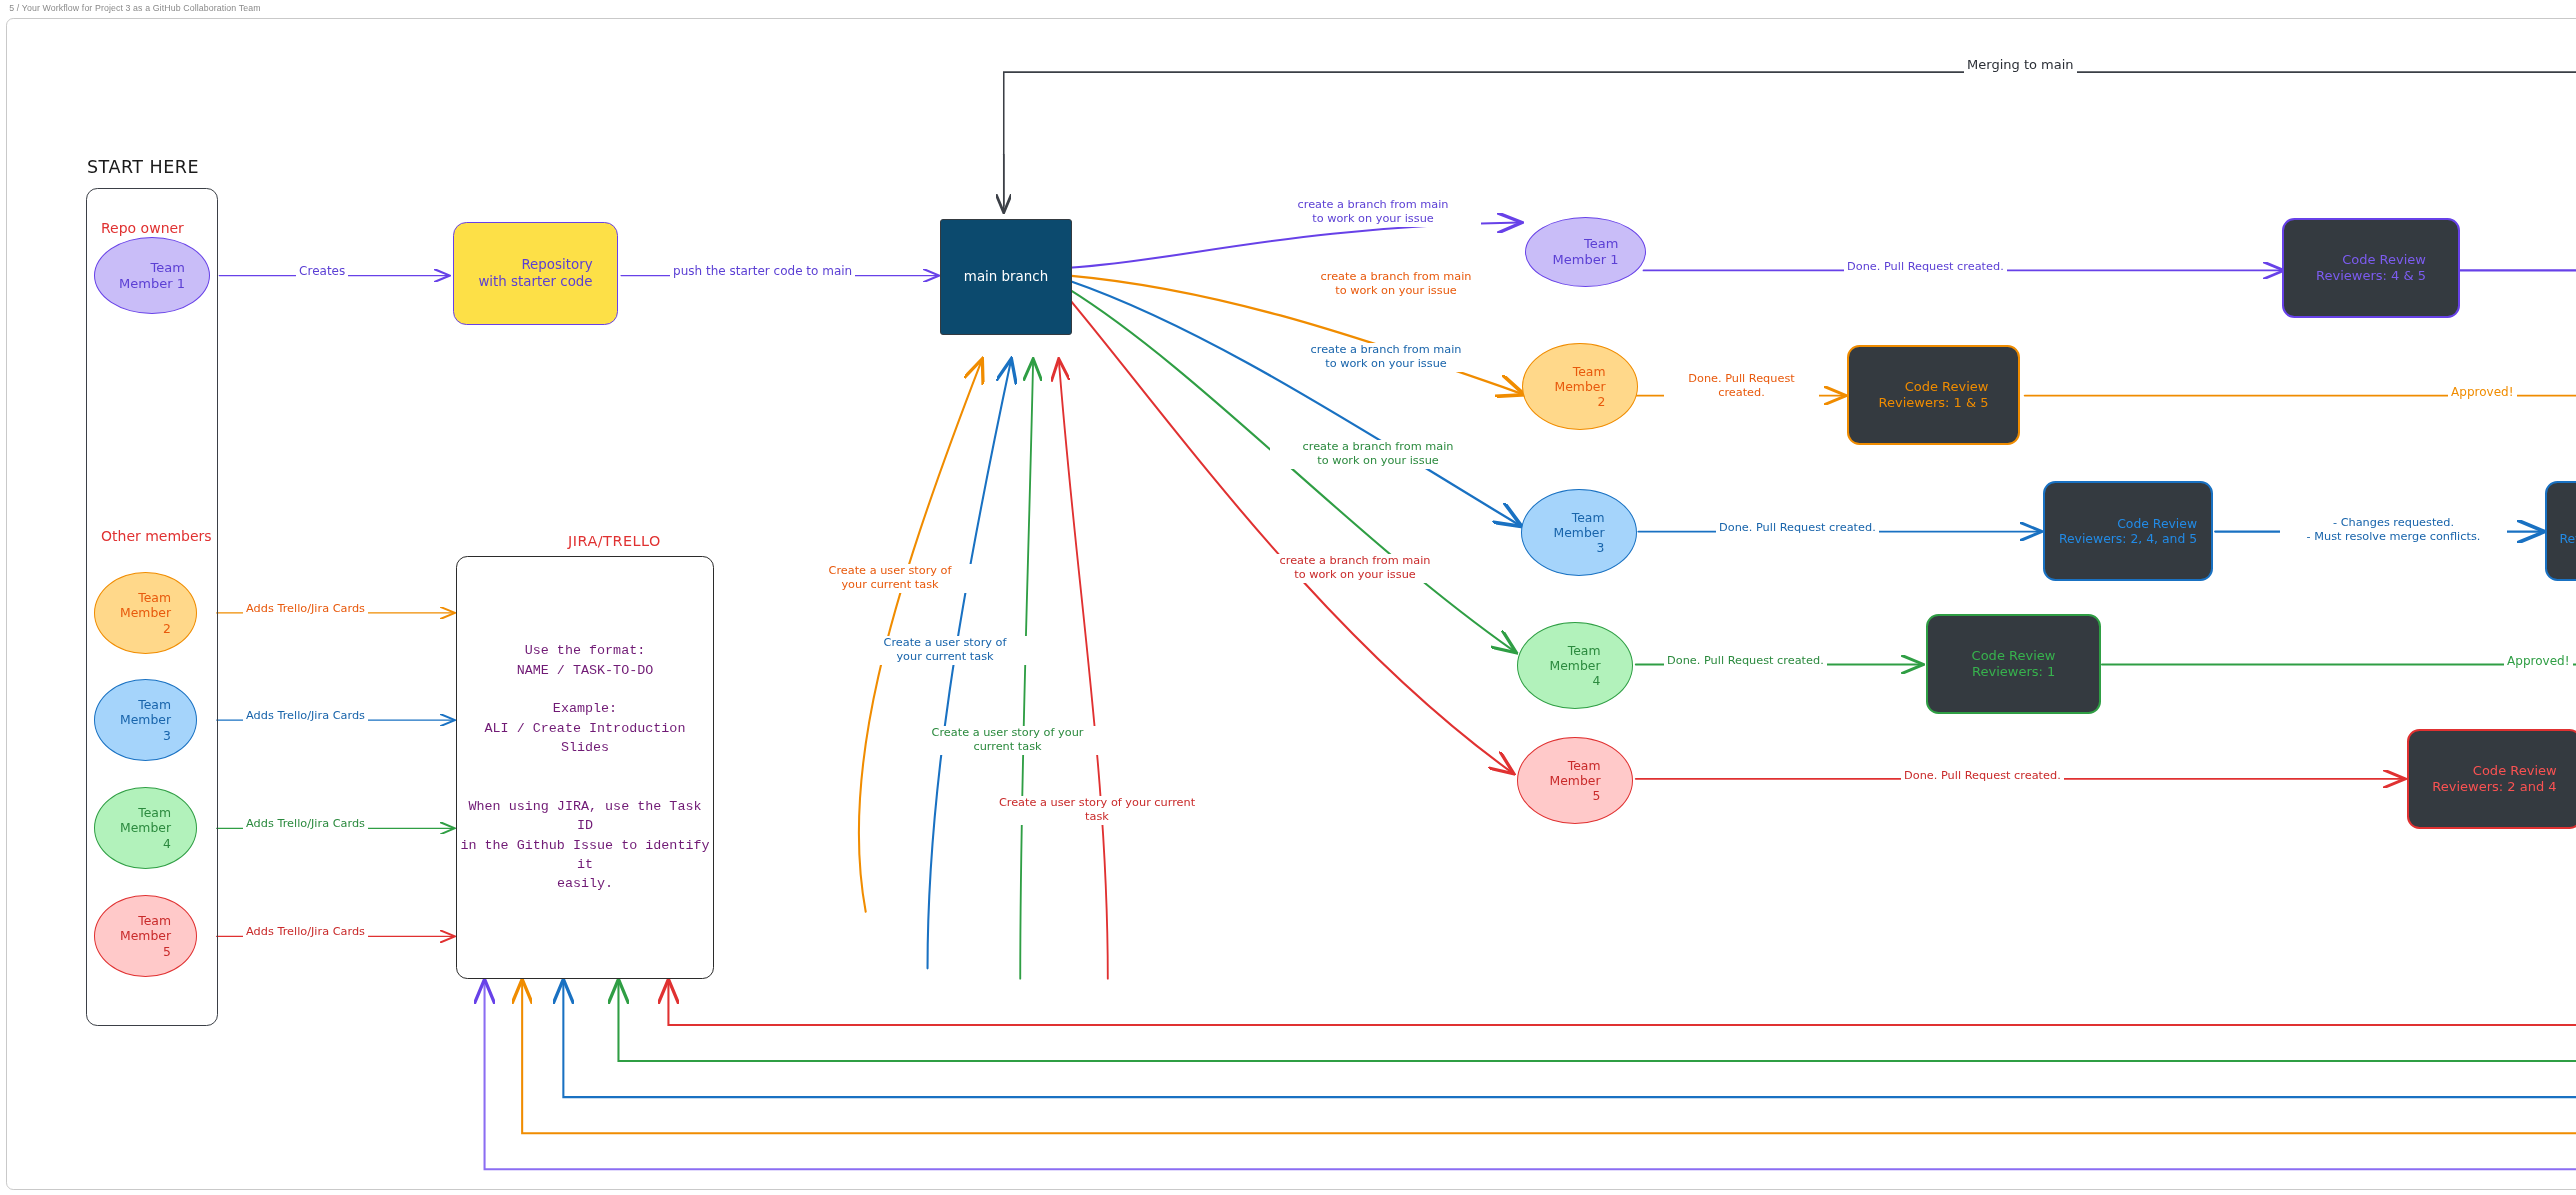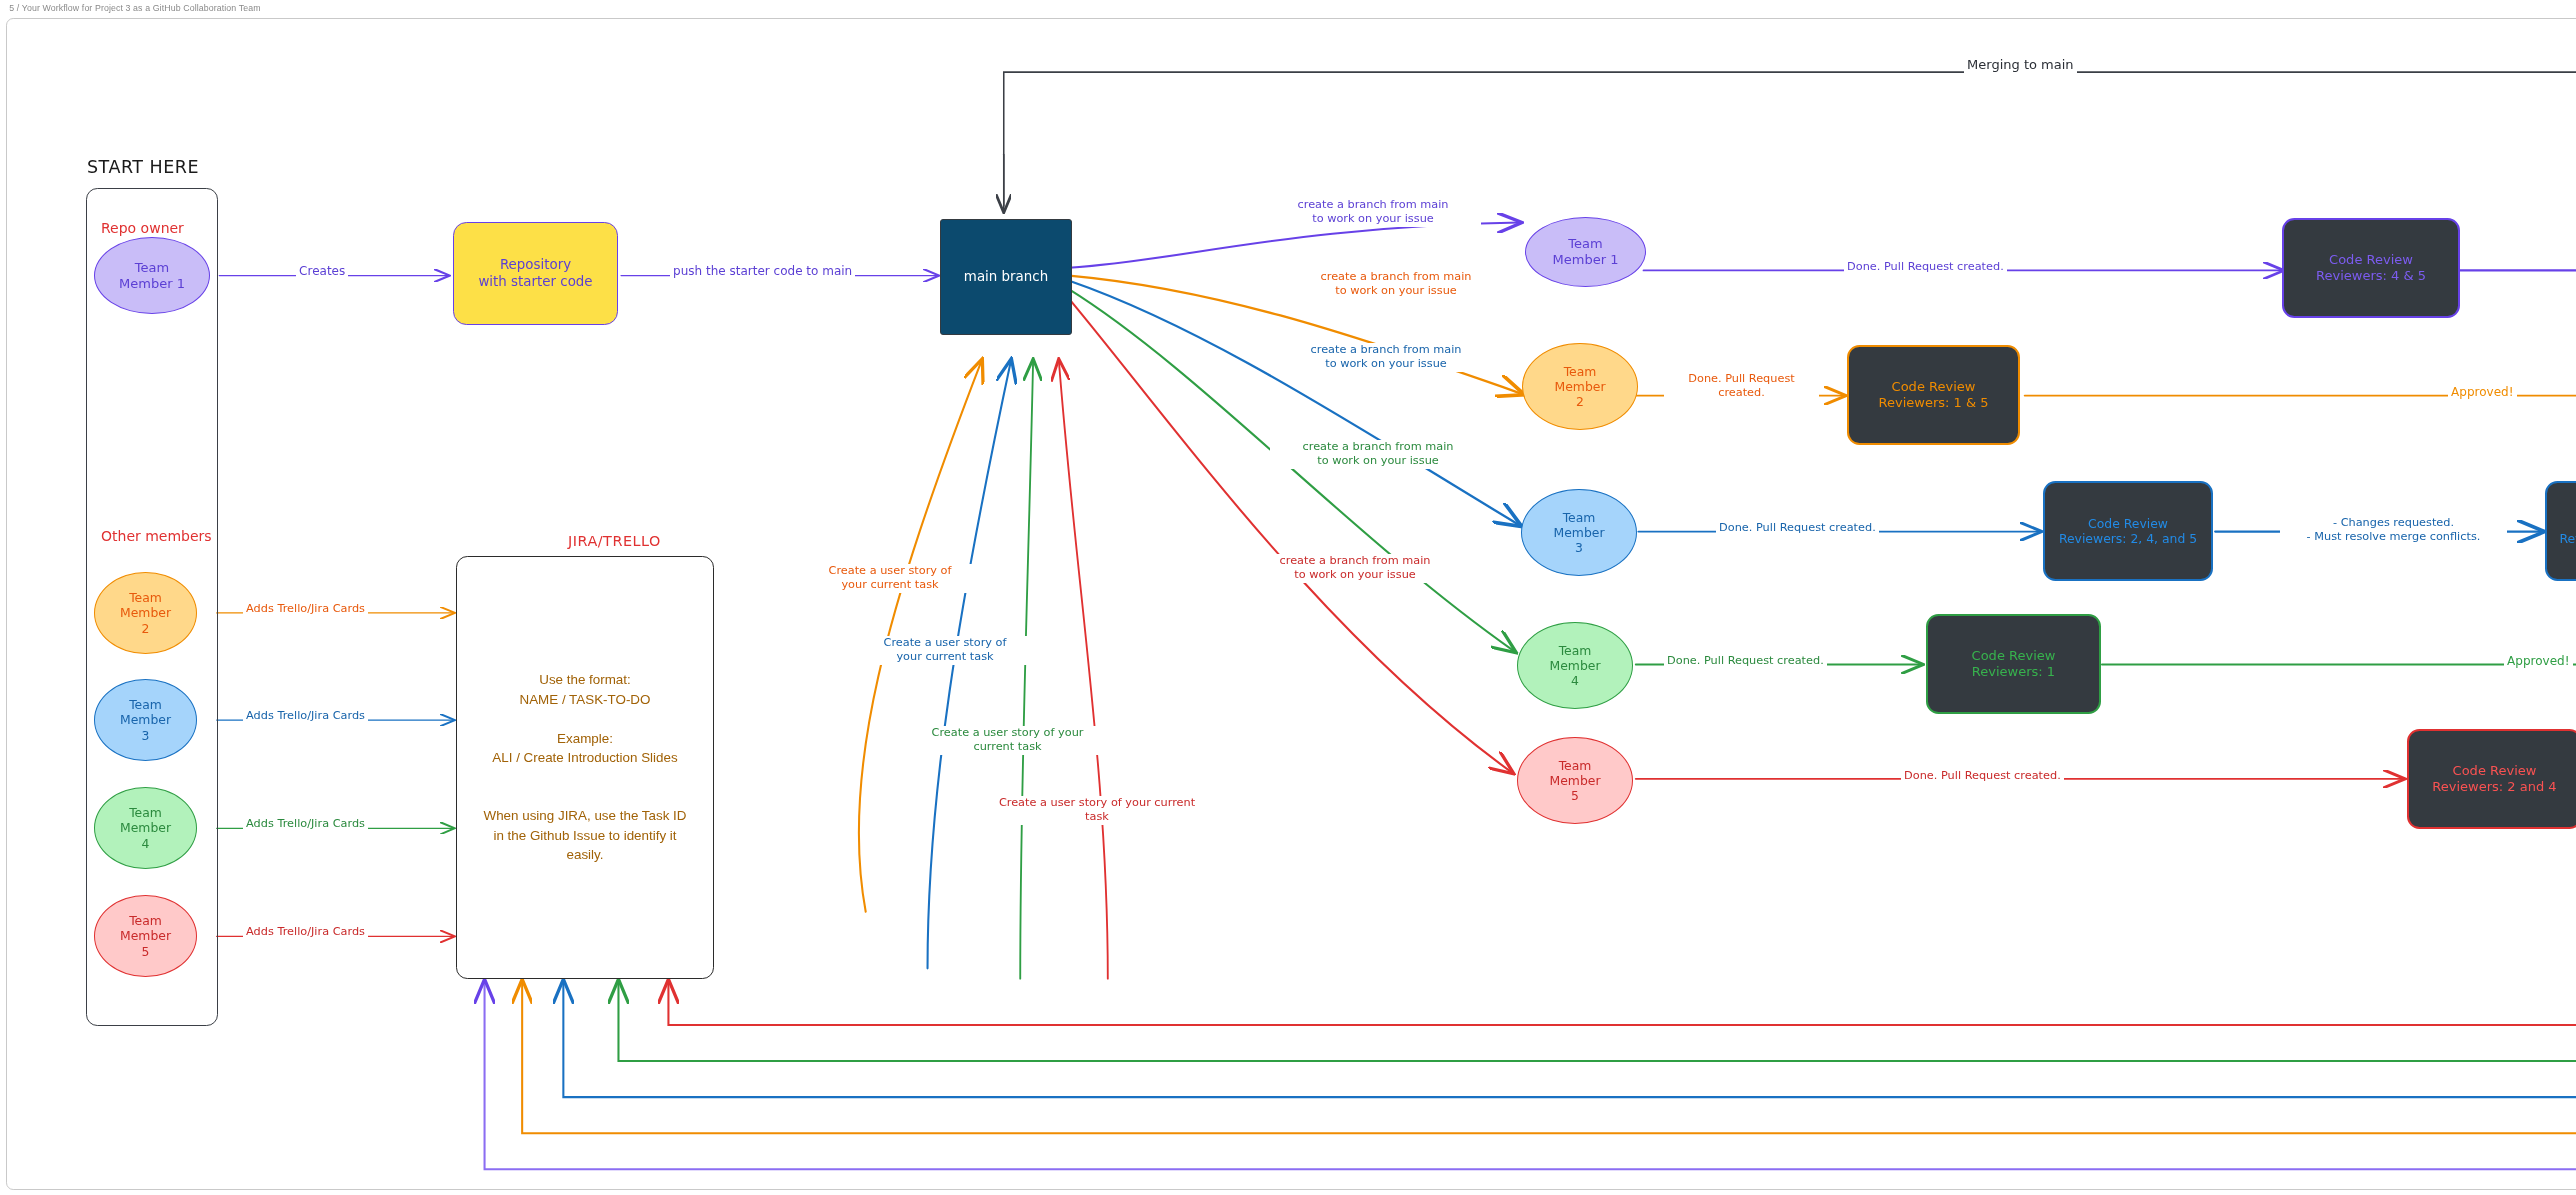--- a/index.html
+++ b/index.html
@@ -36,21 +36,21 @@
   svg.layer {
     position: absolute; left: 0; top: 0;
     width: 3219px; height: 1195px;
     pointer-events: none;
   }
   .node {
     position: absolute;
     display: flex;
     align-items: center;
     justify-content: center;
-    text-align: center;
+    text-align: right;
     font-family: "DejaVu Sans", sans-serif;
     line-height: 1.22;
     white-space: pre-line;
   }
   .ellipse { border-radius: 50%; }
   .rrect { border-radius: 13.4px; }
   .lbl {
     position: absolute;
     font-family: "DejaVu Sans", sans-serif;
     text-align: center;
@@ -74,25 +74,25 @@
   .jira-box {
     position: absolute;
     border: 1.5px solid #2b2b2b;
     border-radius: 11.3px;
     background: #fff;
     display: flex;
     align-items: center;
     justify-content: center;
   }
   .jira-text {
-    font-family: Liberation Sans, sans-serif;
+    font-family: Liberation Mono, monospace;
     text-align: center;
     white-space: pre-line;
     font-size: 13.4px;
-    color: #a16207;
+    color: #701a75;
     line-height: 1.45;
   }
 </style>
 </head>
 <body>
 
 <div id="canvas">
 
   <div class="hdr">5 / Your Workflow for Project 3 as a GitHub Collaboration Team</div>
   <div class="page-frame"></div>

